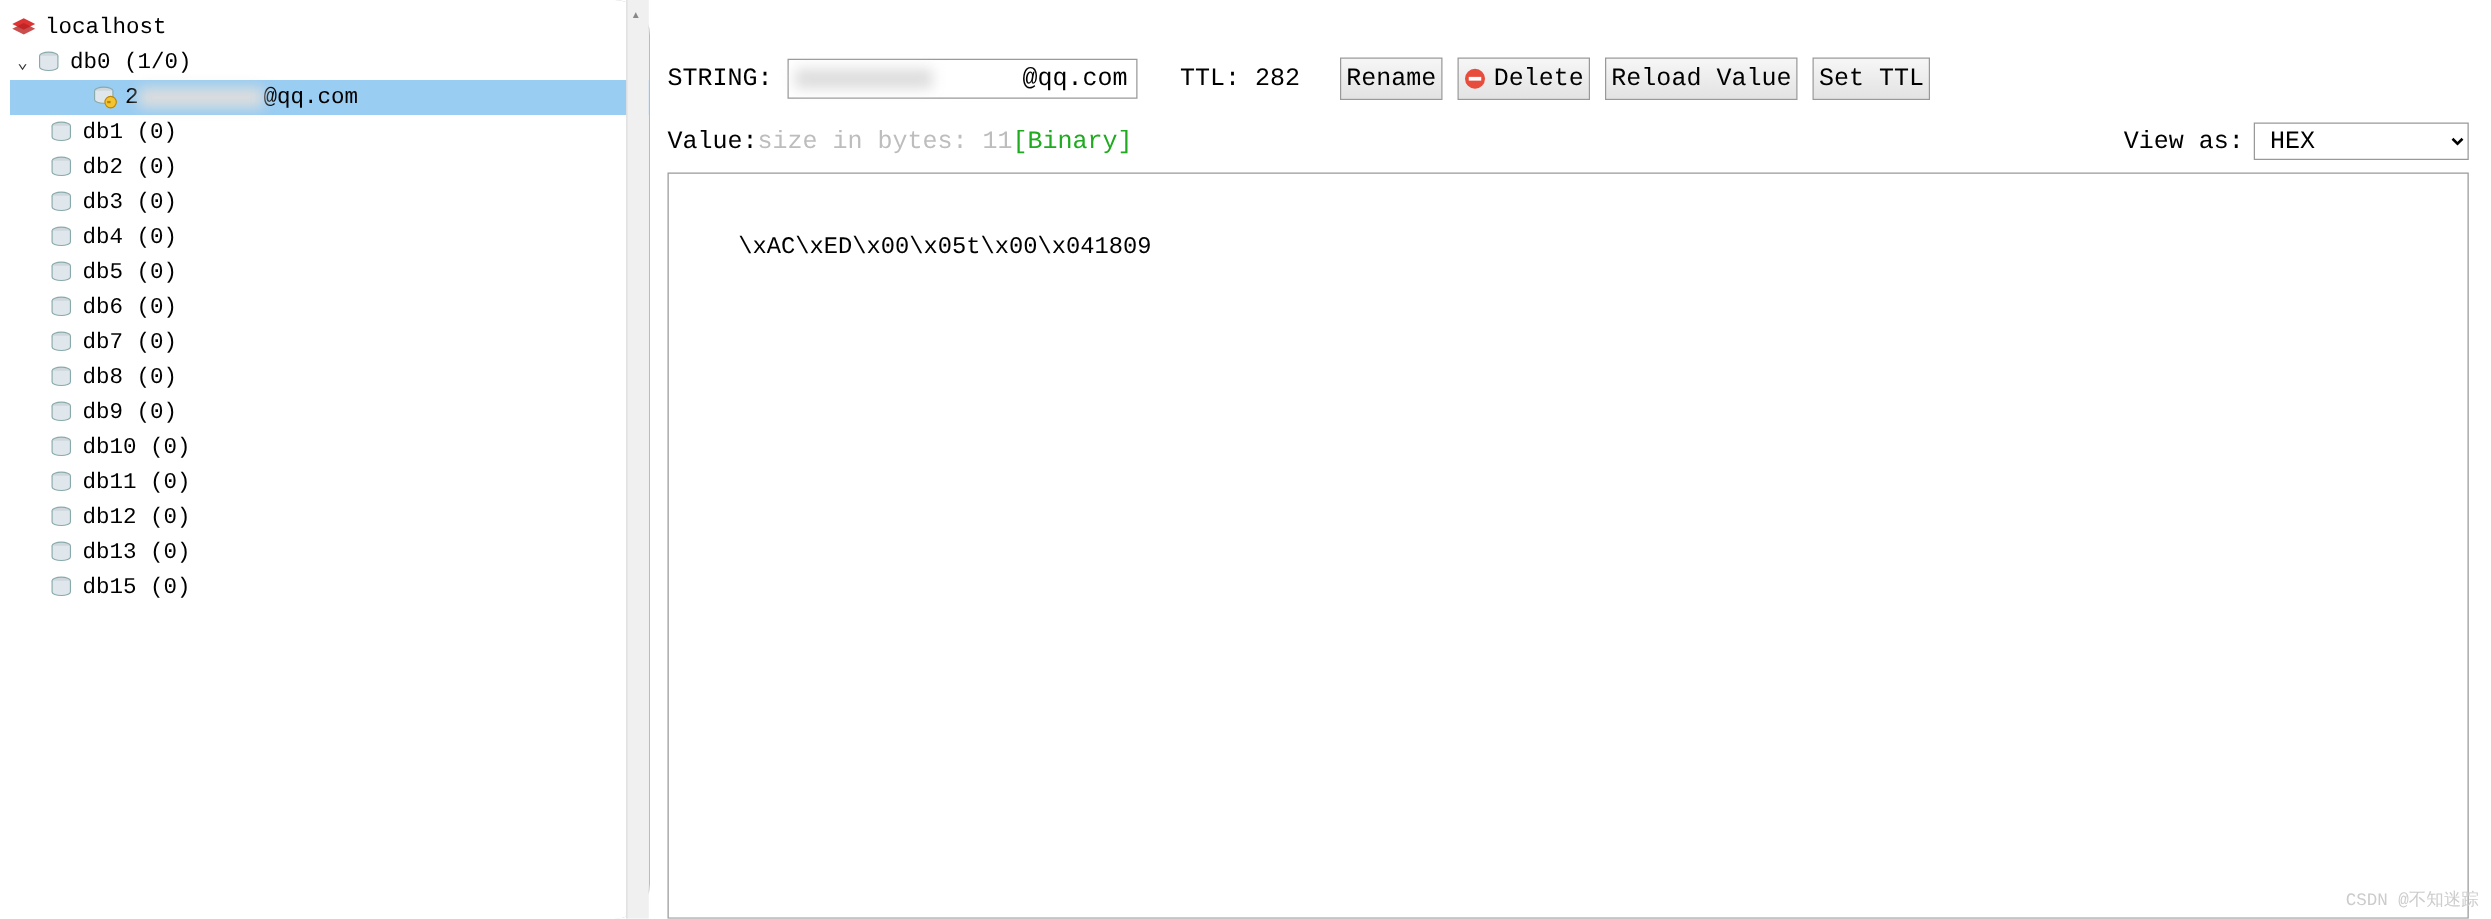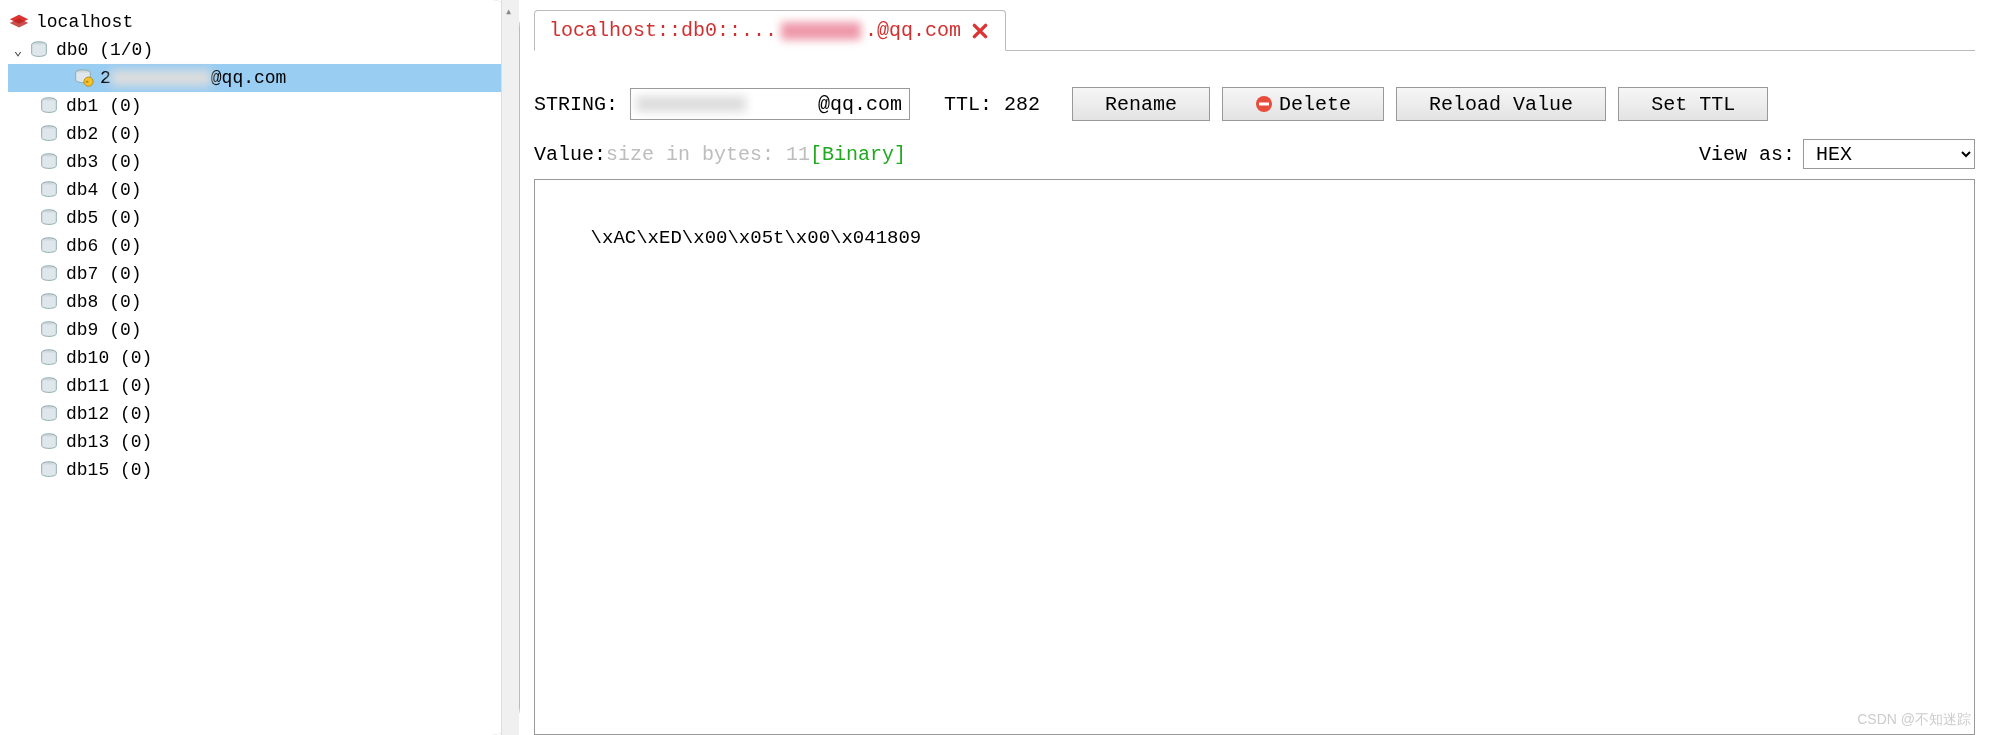--- a/index.html
+++ b/index.html
@@ -92,21 +92,21 @@
     font-size: 20px;
     padding: 2px 6px;
     border: 1px solid #999;
     width: 280px;
     height: 32px;
   }
   .ttl-group { margin-left: 22px; font-size: 20px; }
   .btn {
     font-family: inherit;
     font-size: 20px;
-    padding: 4px 32px;
+    padding: 4px 4px;
     border: 1px solid #999;
     background: linear-gradient(#f6f6f6,#e3e3e3);
     cursor: pointer;
     height: 34px;
     display:flex;
     align-items:center;
     gap:6px;
   }
   .btn.first-btn { margin-left: 20px; }
   .value-row {
@@ -136,23 +136,23 @@
     margin-top: 10px;
     border: 1px solid #999;
     flex: 1;
     padding: 25px 10px;
     font-size: 19px;
     white-space: pre;
     overflow: auto;
   }
   .watermark {
     position: fixed;
-    right: 22px;
+    right: 10px;
     bottom: 6px;
-    font-family: Liberation Sans, sans-serif;
+    font-family: Liberation Mono, monospace;
     font-size: 14px;
     color: #ccc;
   }
   .blur-span {
     display:inline-block;
     filter: blur(5px);
     background:#ddd;
     height:16px;
     vertical-align:middle;
   }
@@ -291,30 +291,20 @@
         <span>db15 (0)</span>
       </div>
     </div>
 
   <div class="scrollbar">
     <span class="thumb-up">▴</span>
   </div>
 </div>
 
 <div class="main">
-  <div class="tab-strip">
-    <div class="tab">
-      <span>localhost::db0::...</span>
-      <span class="redacted"></span>
-      <span>.@qq.com</span>
-      <svg class="close-x" viewBox="0 0 16 16">
-          <path d="M3 3 L13 13 M13 3 L3 13" stroke="#d33" stroke-width="3" stroke-linecap="round"></path>
-        </svg>
-    </div>
-  </div>
 
   <div class="info-row">
     <span class="label">STRING:</span>
     <div style="position:relative;display:inline-block;">
       <input class="key-input" value="" style="">
       <span class="blur-span" style="width:110px;position:absolute;left:6px;top:8px;"></span>
       <span style="position:absolute;right:8px;top:5px;font-size:20px;">@qq.com</span>
     </div>
     <span class="ttl-group">
       <span>TTL:</span>

